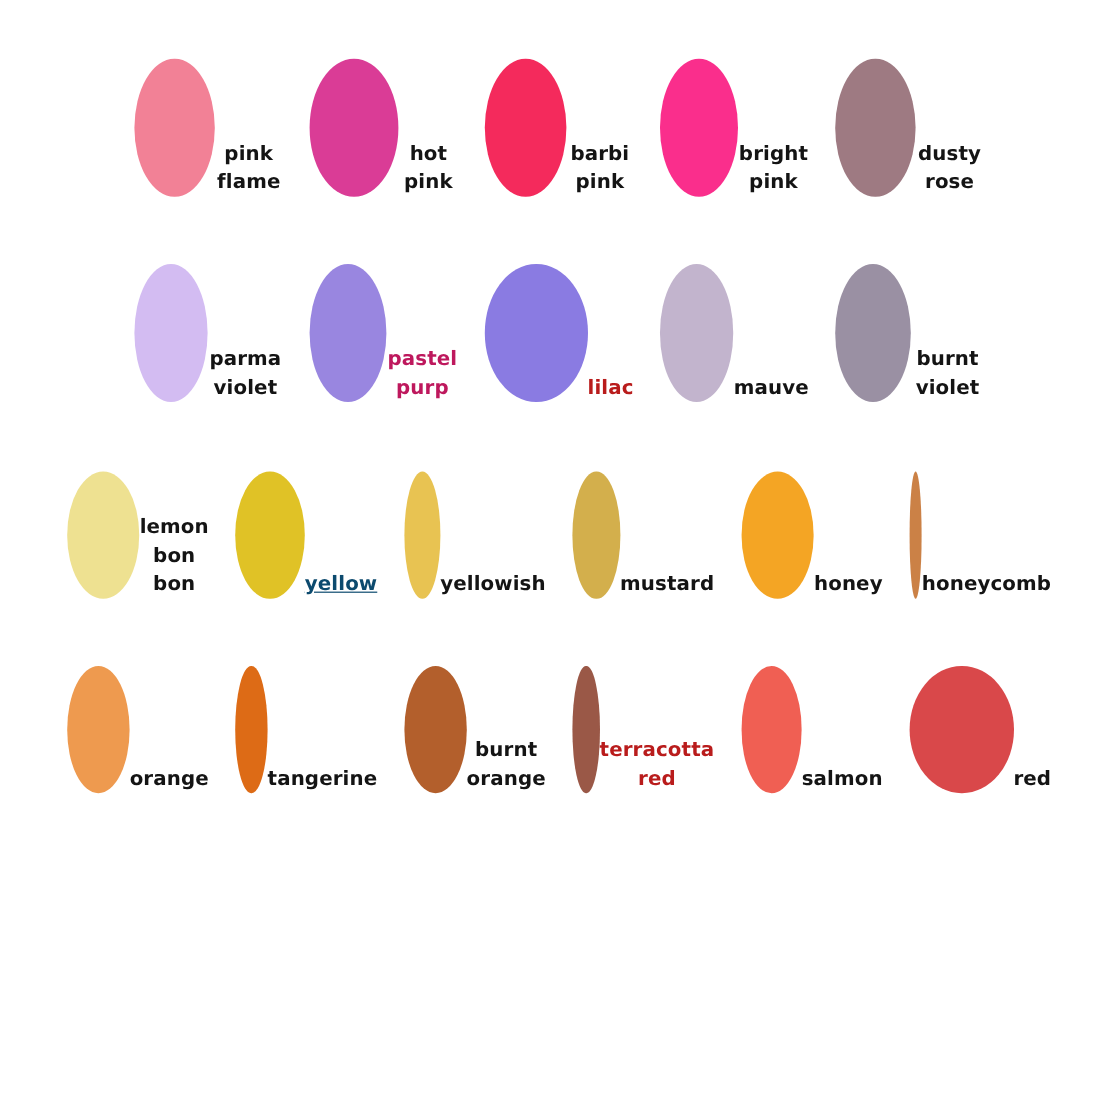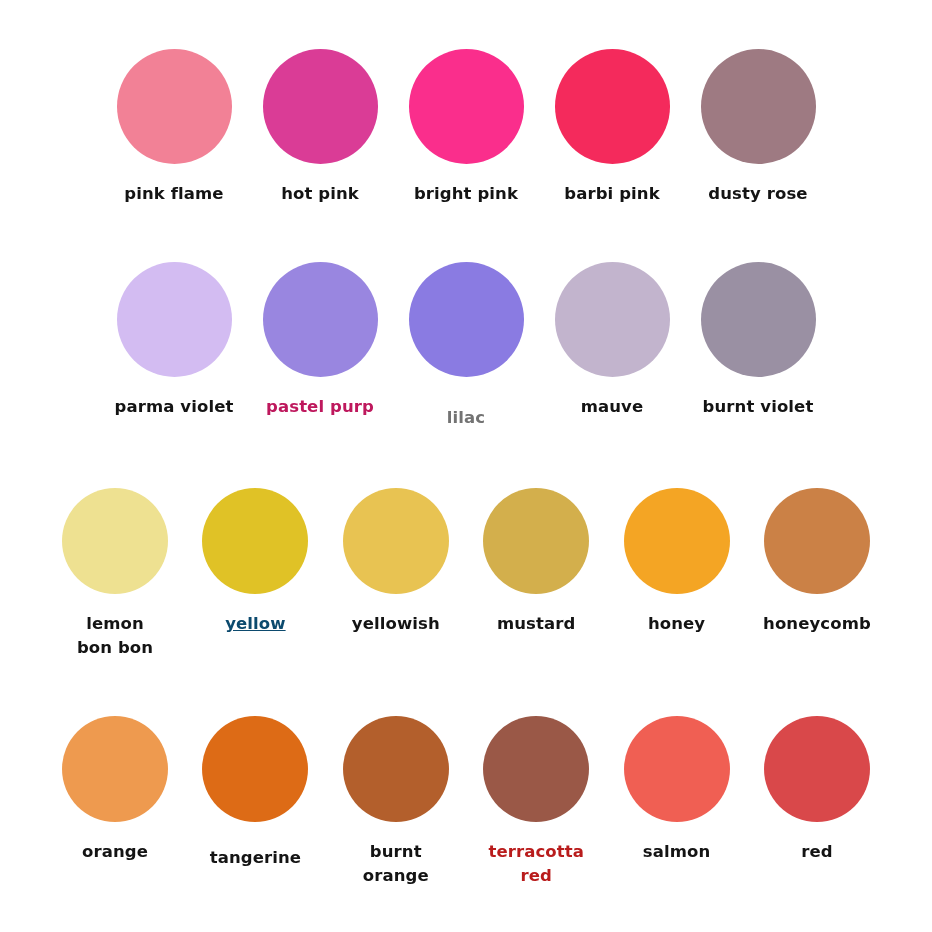--- a/index.html
+++ b/index.html
@@ -45,22 +45,22 @@
   .row-wide .swatch {
     width: 118px;
   }
   .row-wide .disc {
     width: 106px;
     height: 106px;
     margin: 0 auto;
   }
   .swatch {
     display: flex;
-    flex-direction: column;
-    align-items: center;
+    flex-direction: row;
+    align-items: flex-end;
     box-sizing: border-box;
   }
   .disc {
     border-radius: 50%;
     display: block;
   }
   .label {
     margin-top: 18px;
     font-size: 16.5px;
     font-weight: bold;
@@ -85,47 +85,47 @@
   <div class="row row-narrow">
     <div class="swatch">
       <span class="disc" style="background-color: rgb(242, 129, 150);"></span>
       <span class="label" style="color: rgb(20, 20, 20);">pink flame</span>
     </div>
     <div class="swatch">
       <span class="disc" style="background-color: rgb(218, 60, 150);"></span>
       <span class="label" style="color: rgb(20, 20, 20);">hot pink</span>
     </div>
     <div class="swatch">
+      <span class="disc" style="background-color: rgb(244, 42, 92);"></span>
+      <span class="label" style="color: rgb(20, 20, 20);">barbi pink</span>
+    </div>
+    <div class="swatch">
       <span class="disc" style="background-color: rgb(250, 46, 140);"></span>
       <span class="label" style="color: rgb(20, 20, 20);">bright pink</span>
-    </div>
-    <div class="swatch">
-      <span class="disc" style="background-color: rgb(244, 42, 92);"></span>
-      <span class="label" style="color: rgb(20, 20, 20);">barbi pink</span>
     </div>
     <div class="swatch">
       <span class="disc" style="background-color: rgb(158, 122, 130);"></span>
       <span class="label" style="color: rgb(20, 20, 20);">dusty rose</span>
     </div>
   </div>
 
   <div class="spacer-row2"></div>
 
   <div class="row row-narrow">
     <div class="swatch">
       <span class="disc" style="background-color: rgb(211, 188, 242);"></span>
       <span class="label" style="color: rgb(20, 20, 20);">parma violet</span>
     </div>
     <div class="swatch">
       <span class="disc" style="background-color: rgb(153, 134, 224);"></span>
       <span class="label" style="color: #be185d;">pastel purp</span>
     </div>
     <div class="swatch">
       <span class="disc" style="background-color: rgb(138, 123, 226);"></span>
-      <span class="label" style="color: #737373; margin-top: 29px;">lilac</span>
+      <span class="label" style="color: #b91c1c; margin-top: 29px;">lilac</span>
     </div>
     <div class="swatch">
       <span class="disc" style="background-color: rgb(194, 180, 205);"></span>
       <span class="label" style="color: rgb(20, 20, 20);">mauve</span>
     </div>
     <div class="swatch">
       <span class="disc" style="background-color: rgb(154, 144, 163);"></span>
       <span class="label" style="color: rgb(20, 20, 20);">burnt violet</span>
     </div>
   </div>

